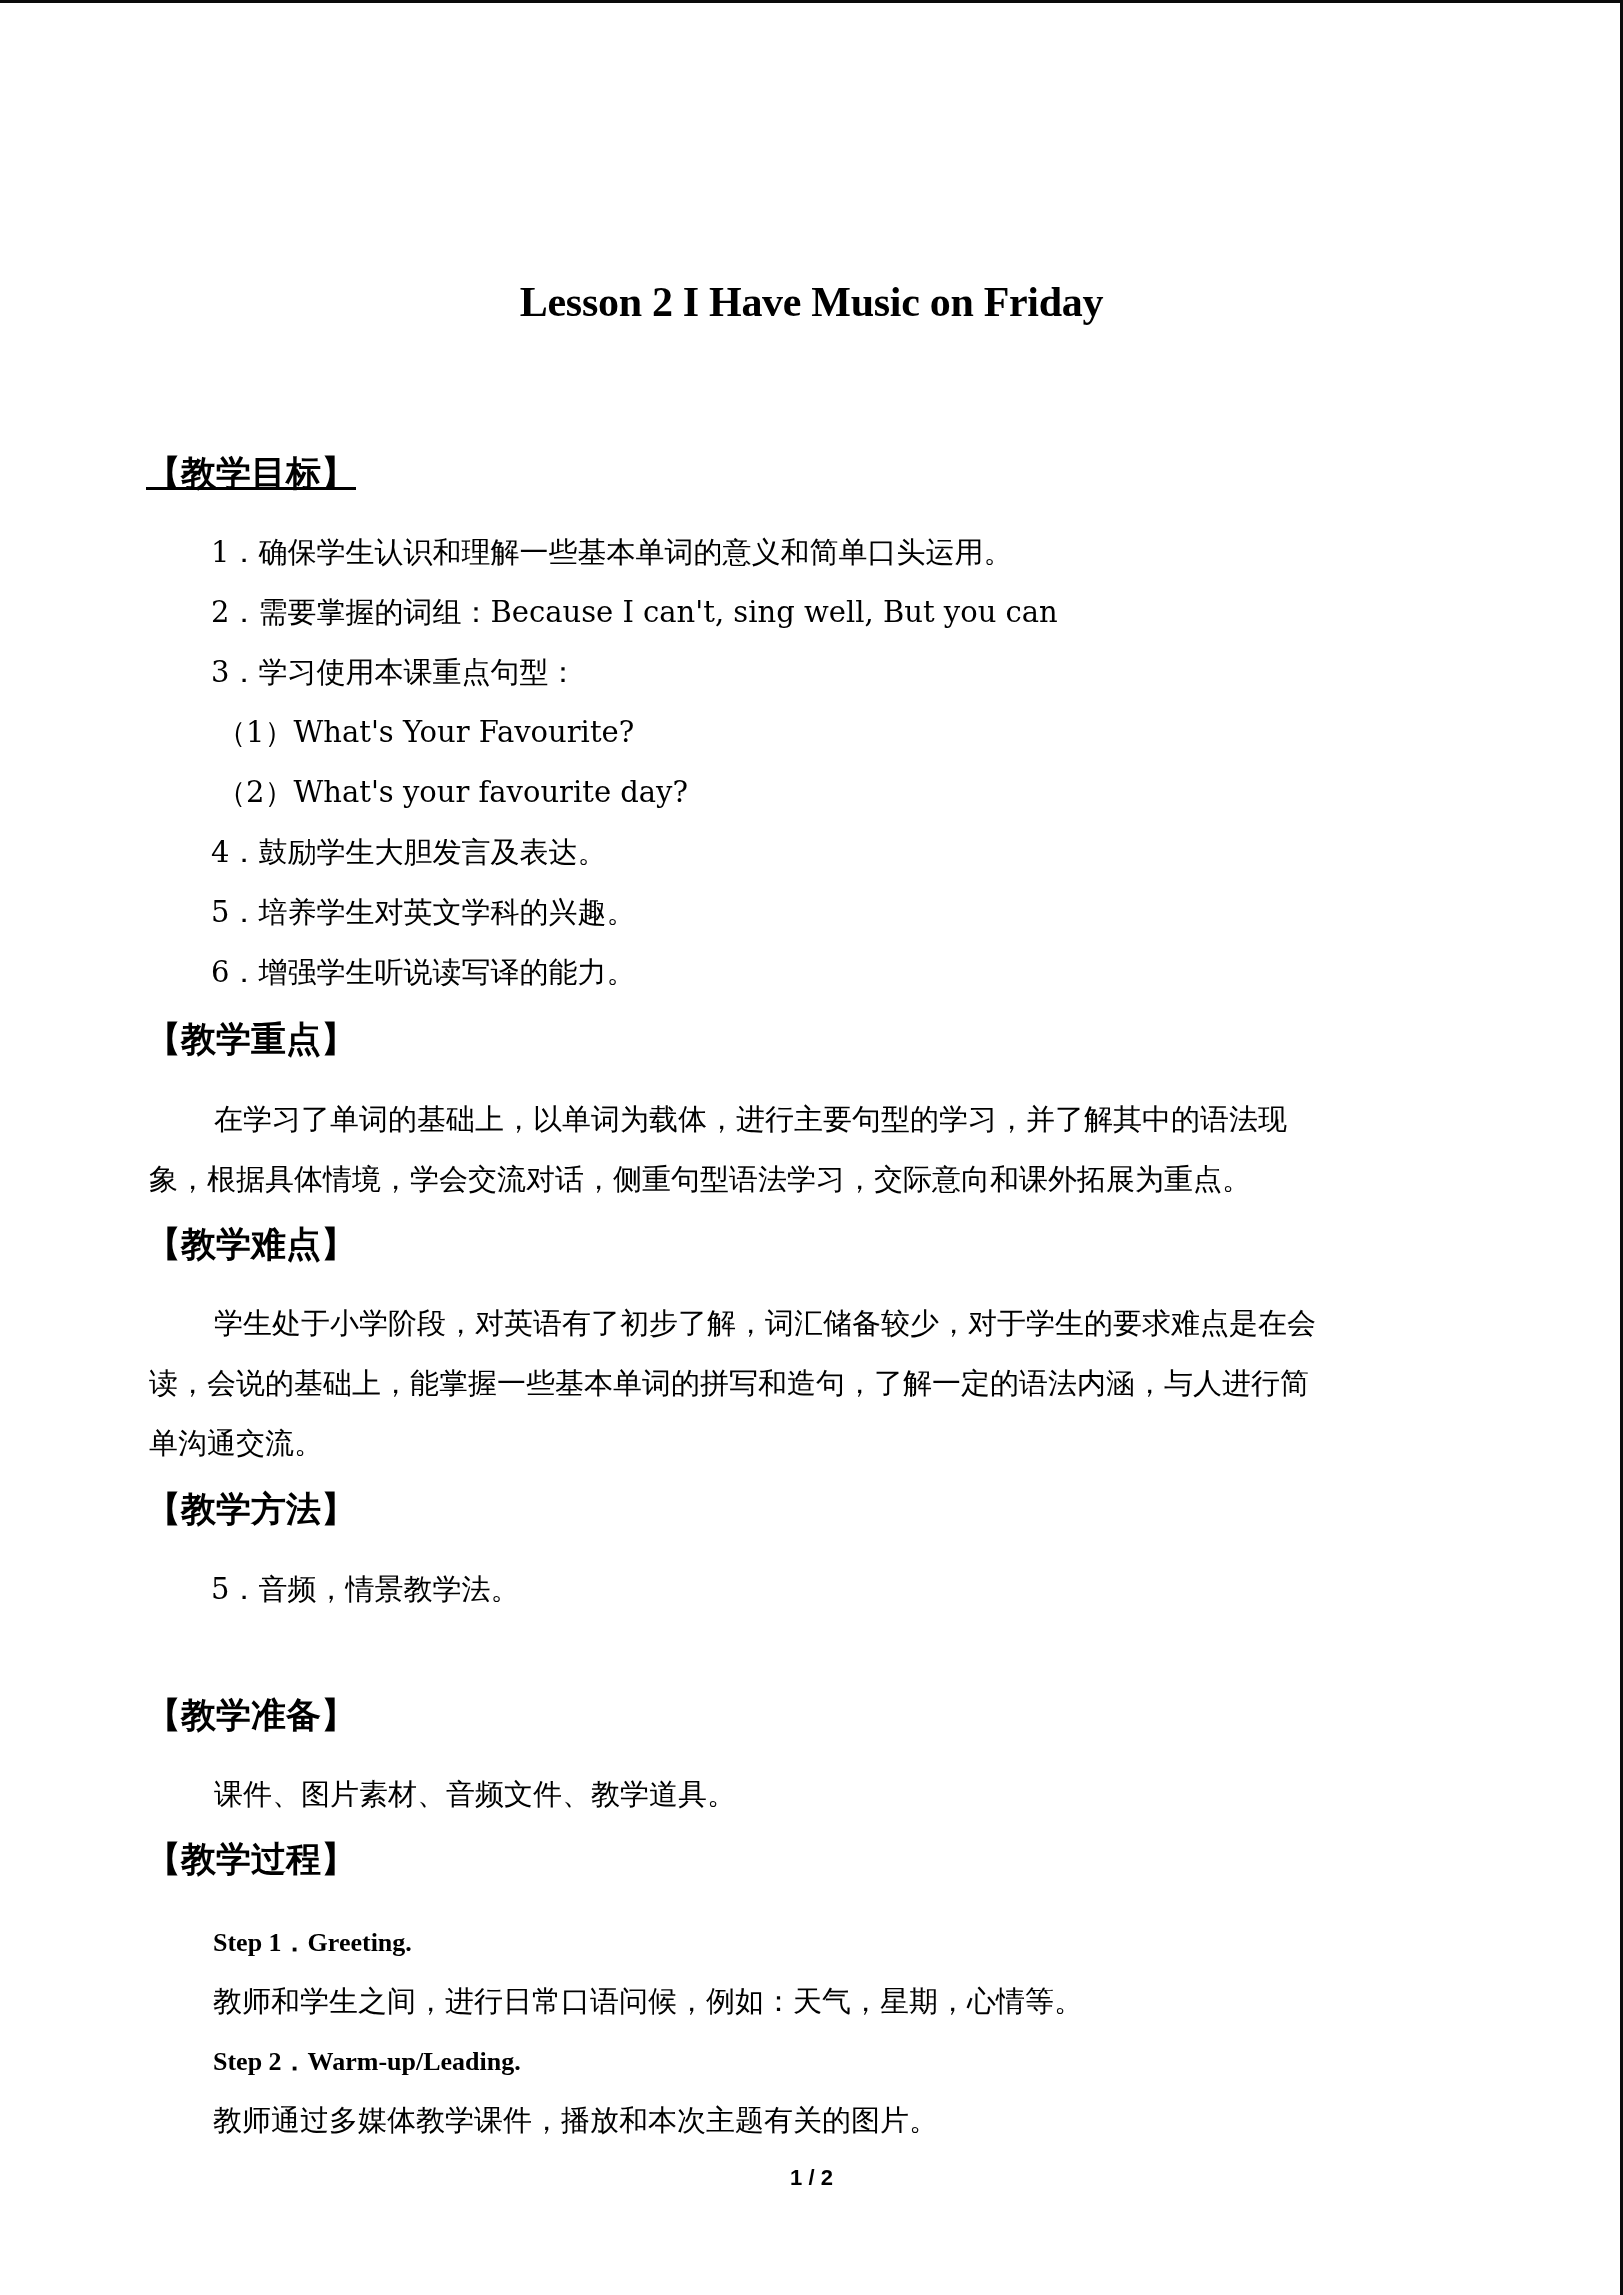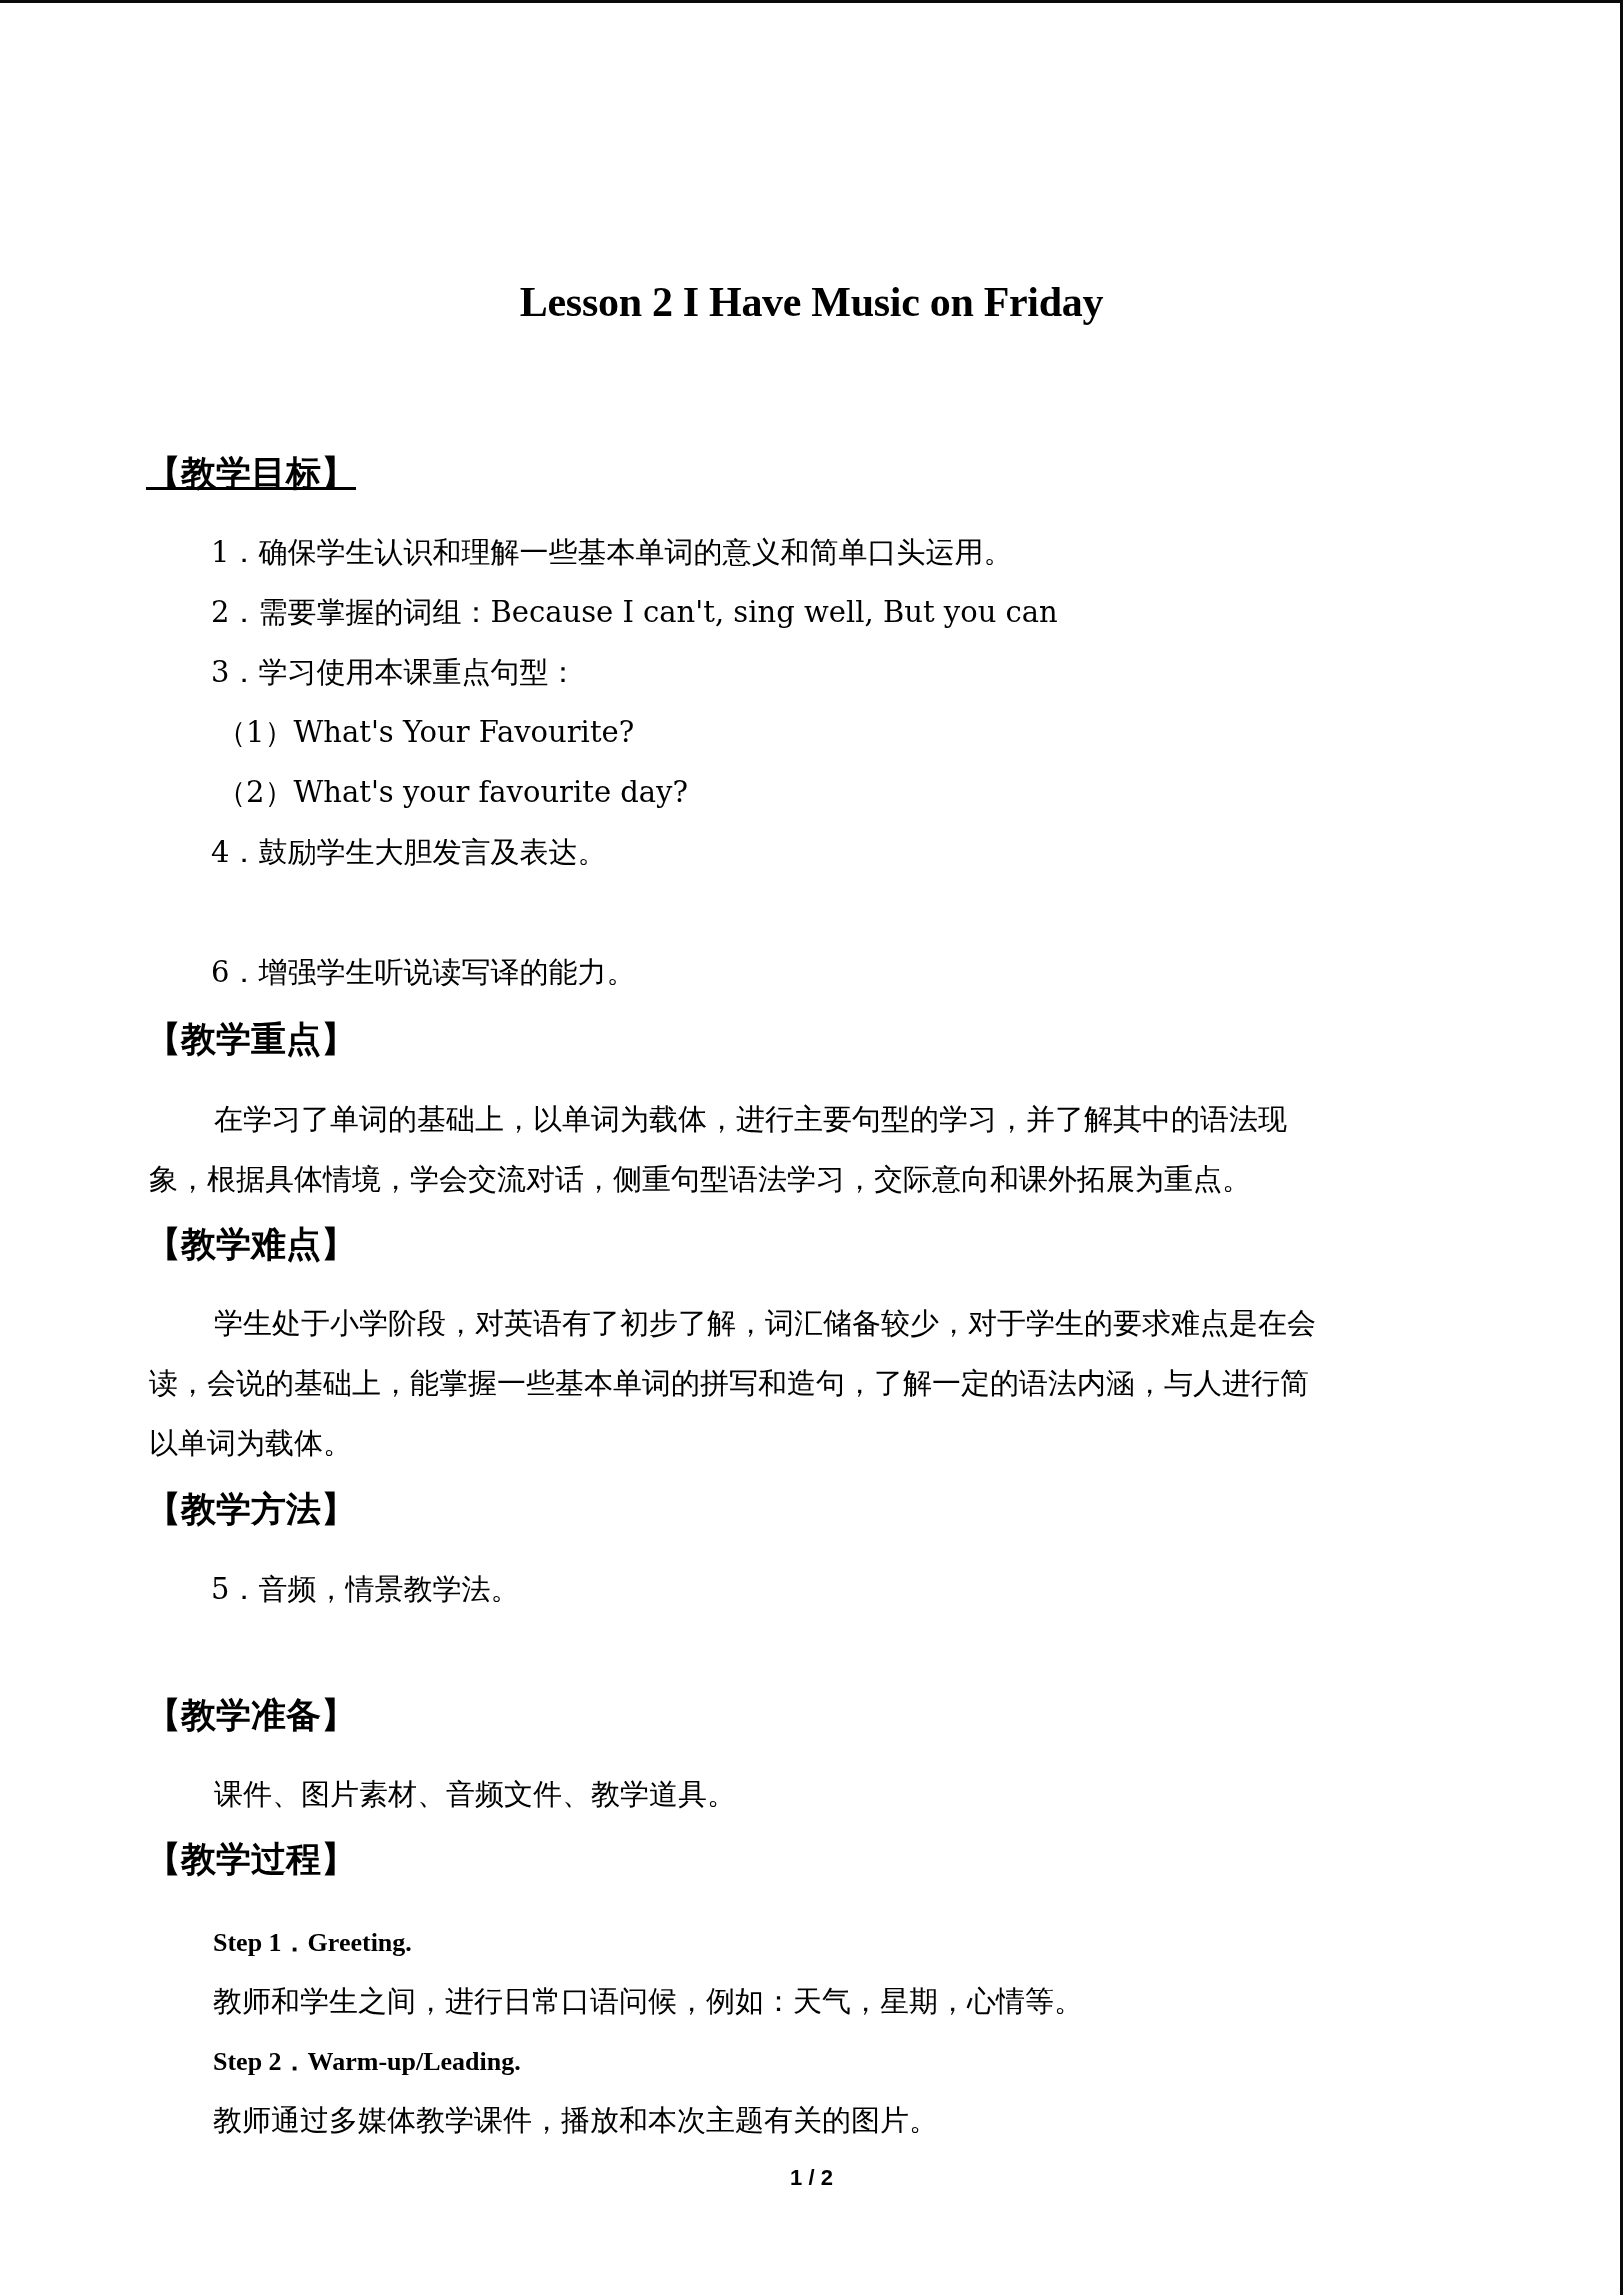--- a/index.html
+++ b/index.html
@@ -94,30 +94,31 @@
 
   <div class="title">Lesson 2 I Have Music on Friday</div>
 
   <div class="abs heading" style="top:385px;text-decoration:underline;">【教学目标】</div>
   <div class="abs body-text list-item" style="top:468px;">1．确保学生认识和理解一些基本单词的意义和简单口头运用。</div>
   <div class="abs body-text list-item" style="top:528px;">2．需要掌握的词组：Because I can't, sing well, But you can</div>
   <div class="abs body-text list-item" style="top:588px;">3．学习使用本课重点句型：</div>
   <div class="abs body-text sub-item" style="top:648px; left:217px;">（1）What's Your Favourite?</div>
   <div class="abs body-text sub-item" style="top:708px; left:217px;">（2）What's your favourite day?</div>
   <div class="abs body-text list-item" style="top:768px;">4．鼓励学生大胆发言及表达。</div>
+  <div class="abs body-text list-item" style="top:828px;">5．培养学生对英文学科的兴趣。</div>
   <div class="abs body-text list-item" style="top:888px;">6．增强学生听说读写译的能力。</div>
 
   <div class="abs heading" style="top:951px;">【教学重点】</div>
   <div class="abs body-text para-first" style="top:1035px;">在学习了单词的基础上，以单词为载体，进行主要句型的学习，并了解其中的语法现</div>
   <div class="abs body-text para-cont" style="top:1095px;">象，根据具体情境，学会交流对话，侧重句型语法学习，交际意向和课外拓展为重点。</div>
 
   <div class="abs heading" style="top:1156px;">【教学难点】</div>
   <div class="abs body-text para-cont" style="top:1299px;">读，会说的基础上，能掌握一些基本单词的拼写和造句，了解一定的语法内涵，与人进行简</div>
   <div class="abs body-text para-first" style="top:1239px;">学生处于小学阶段，对英语有了初步了解，词汇储备较少，对于学生的要求难点是在会</div>
-  <div class="abs body-text para-cont" style="top:1359px;">以单词为载体。</div>
+  <div class="abs body-text para-cont" style="top:1359px;">单沟通交流。</div>
 
   <div class="abs heading" style="top:1421px;">【教学方法】</div>
   <div class="abs body-text list-item" style="top:1505px;">5．音频，情景教学法。</div>
 
   <div class="abs heading" style="top:1627px;">【教学准备】</div>
   <div class="abs body-text para-first" style="top:1710px;">课件、图片素材、音频文件、教学道具。</div>
 
   <div class="abs heading" style="top:1771px;">【教学过程】</div>
 
   <div class="abs step-heading" style="top:1858px;">Step 1．Greeting.</div>

